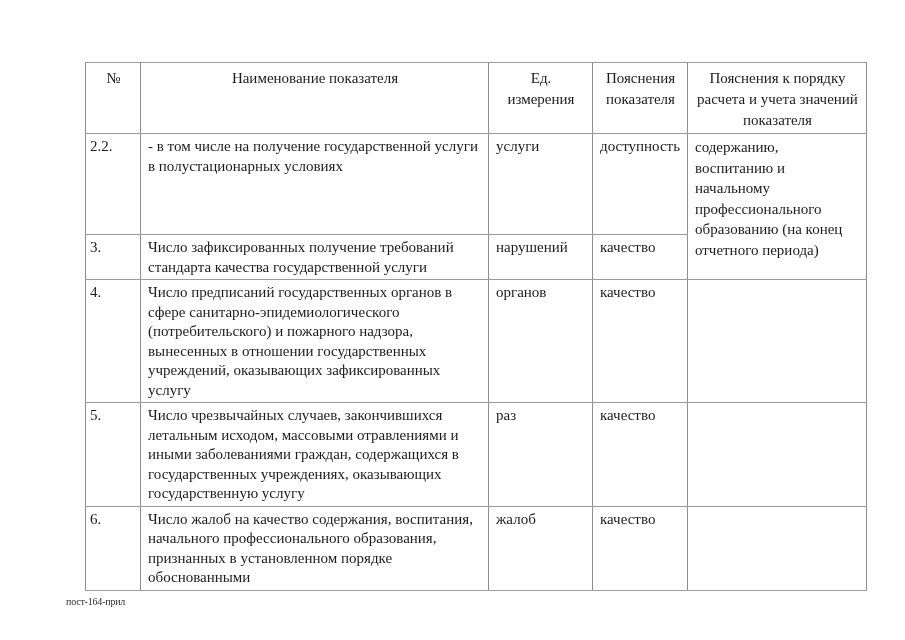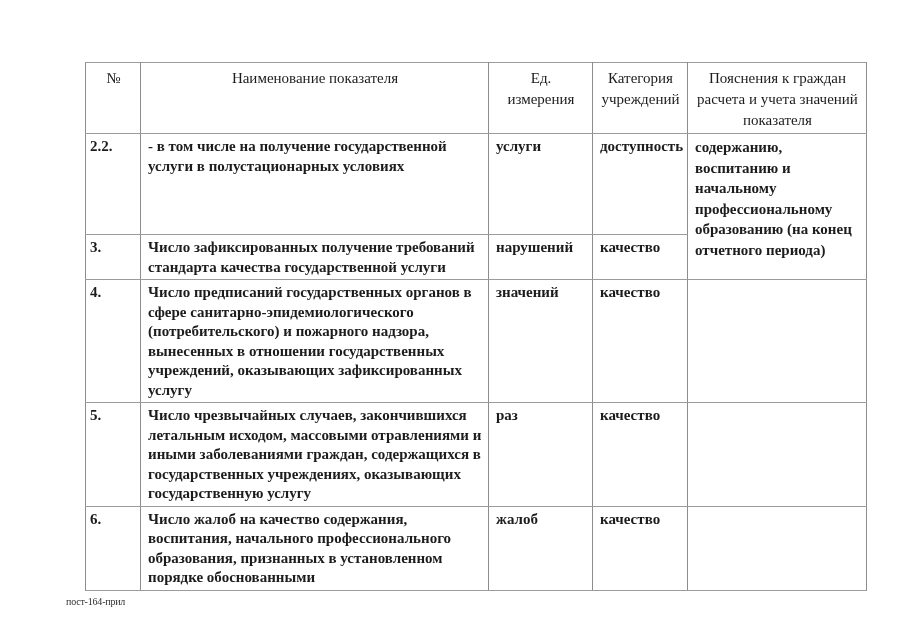--- a/index.html
+++ b/index.html
@@ -28,21 +28,20 @@
   table.doc-table td {
     border-left: 1px solid #8d8d8d;
     border-right: 1px solid #8d8d8d;
     border-top: 1px solid #9b9b9b;
     border-bottom: 1px solid #9b9b9b;
     vertical-align: top;
     font-size: 15px;
     line-height: 19.5px;
     padding: 3px 6px 2px 7px;
     overflow: hidden;
-    font-weight: bold;
   }
   table.doc-table {
     border: 1px solid #828282;
   }
   table.doc-table thead th {
     font-weight: normal;
     text-align: center;
     height: 59px;
     padding-top: 5px;
     line-height: 21px;
@@ -79,42 +78,42 @@
       <col style="width:348px">
       <col style="width:104px">
       <col style="width:95px">
       <col style="width:179px">
     </colgroup>
     <thead>
       <tr>
         <th>№</th>
         <th>Наименование показателя</th>
         <th>Ед. измерения</th>
-        <th>Категория учреждений</th>
-        <th>Пояснения к граждан расчета и учета значений показателя</th>
+        <th>Пояснения показателя</th>
+        <th>Пояснения к порядку расчета и учета значений показателя</th>
       </tr>
     </thead>
     <tbody>
         <tr class="row-0">
           <td class="cell-num">2.2.</td>
           <td class="cell-name">- в том числе на получение государственной услуги в полустационарных условиях</td>
           <td class="cell-unit">услуги</td>
           <td class="cell-category">доступность</td>
-          <td class="cell-notes" rowspan="2">содержанию, воспитанию и начальному профессиональному образованию (на конец отчетного периода)</td>
+          <td class="cell-notes" rowspan="2">содержанию, воспитанию и начальному профессионального образованию (на конец отчетного периода)</td>
         </tr>
         <tr class="row-1">
           <td class="cell-num">3.</td>
           <td class="cell-name">Число зафиксированных получение требований стандарта качества государственной услуги</td>
           <td class="cell-unit">нарушений</td>
           <td class="cell-category">качество</td>
         </tr>
         <tr class="row-2">
           <td class="cell-num">4.</td>
           <td class="cell-name">Число предписаний государственных органов в сфере санитарно-эпидемиологического (потребительского) и пожарного надзора, вынесенных в отношении государственных учреждений, оказывающих зафиксированных услугу</td>
-          <td class="cell-unit">значений</td>
+          <td class="cell-unit">органов</td>
           <td class="cell-category">качество</td>
           <td class="cell-notes"></td>
         </tr>
         <tr class="row-3">
           <td class="cell-num">5.</td>
           <td class="cell-name">Число чрезвычайных случаев, закончившихся летальным исходом, массовыми отравлениями и иными заболеваниями граждан, содержащихся в государственных учреждениях, оказывающих государственную услугу</td>
           <td class="cell-unit">раз</td>
           <td class="cell-category">качество</td>
           <td class="cell-notes"></td>
         </tr>

